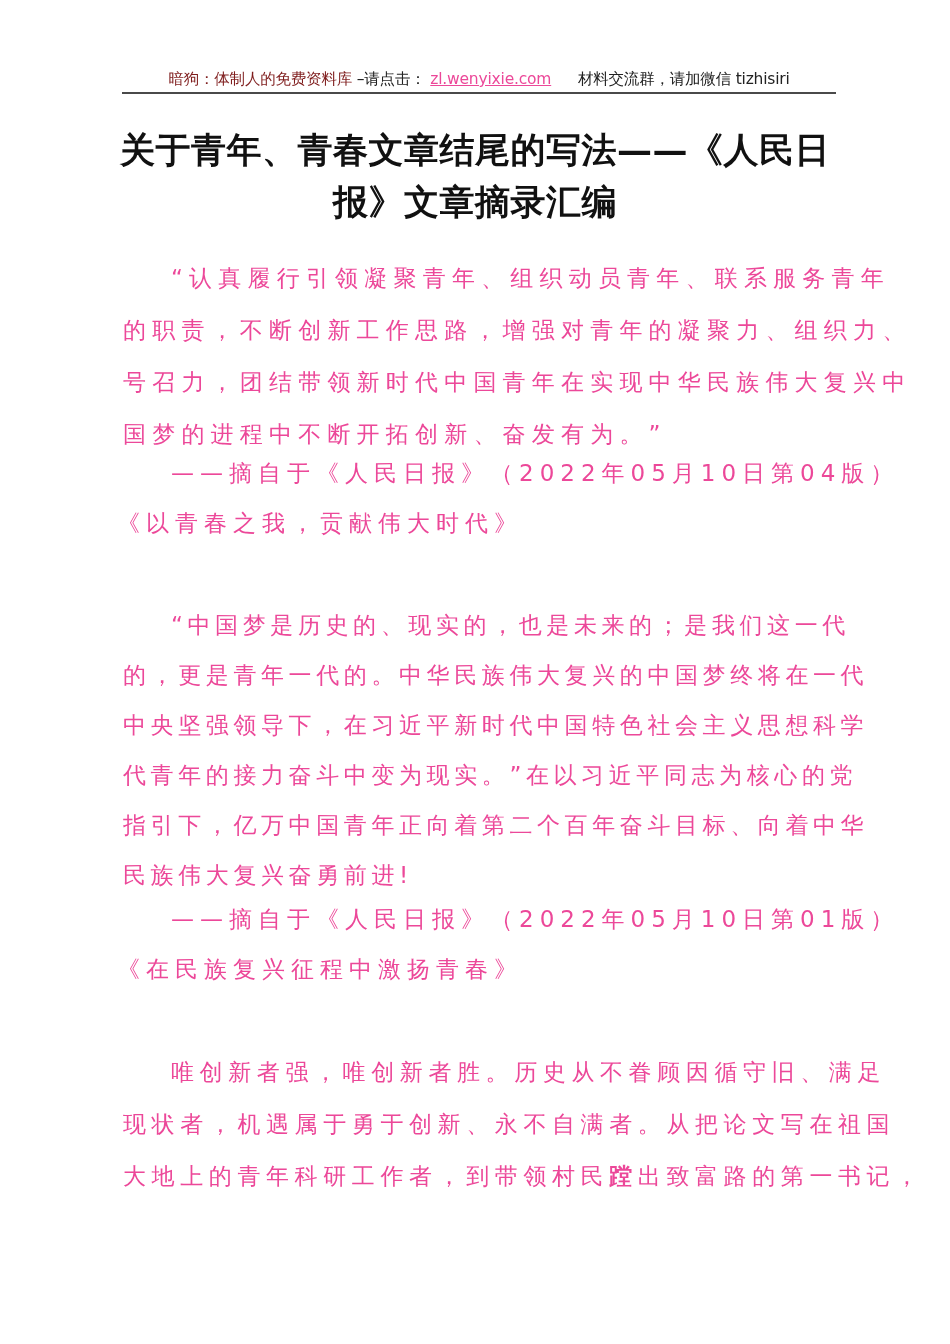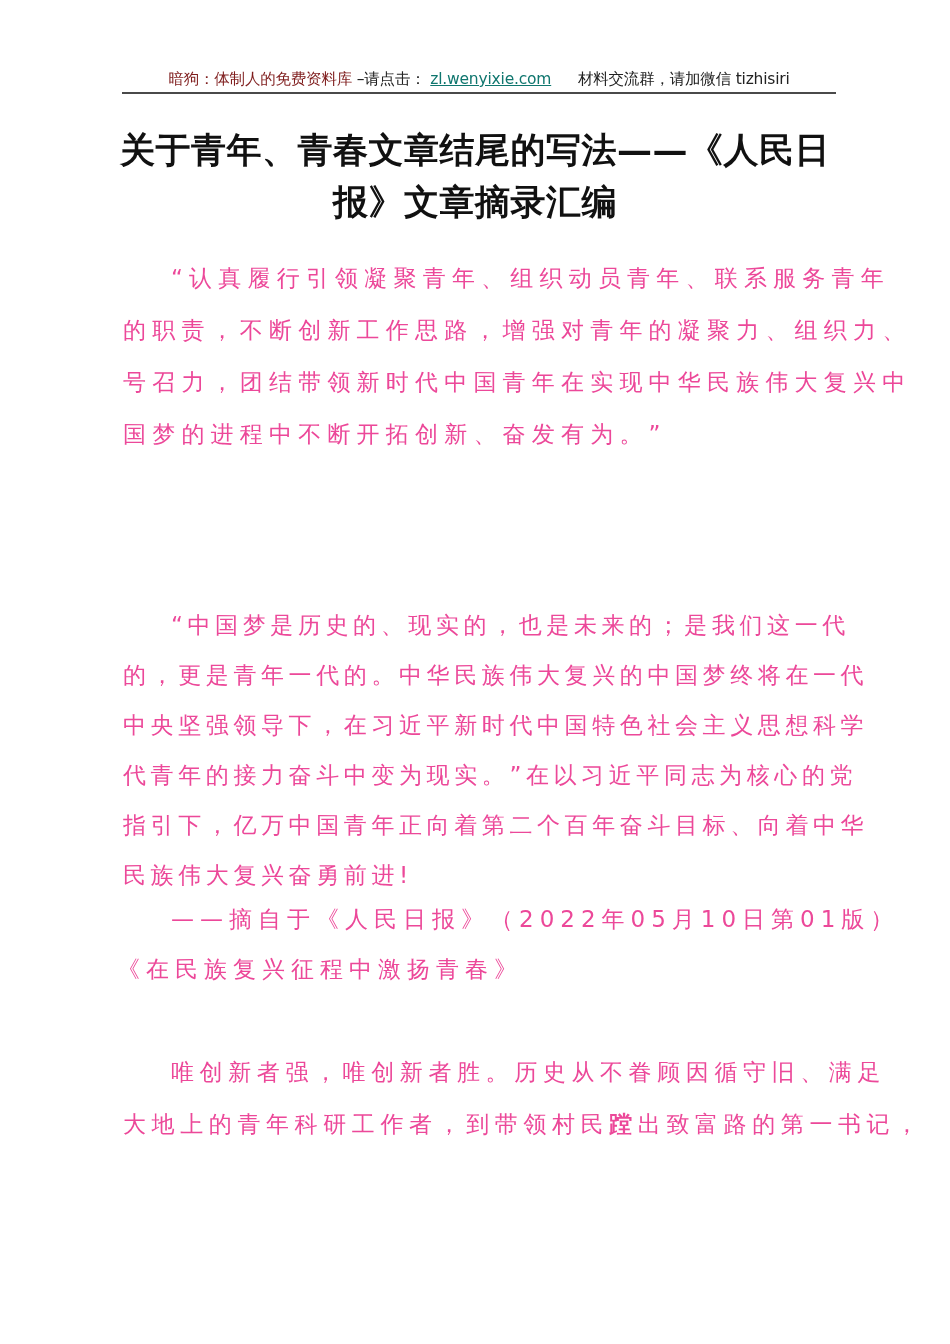--- a/index.html
+++ b/index.html
@@ -30,21 +30,21 @@
       height: 26px;
       font-family: "DejaVu Sans", "Liberation Sans", sans-serif;
       font-size: 15.5px;
       line-height: 26px;
       white-space: nowrap;
       text-align: center;
       letter-spacing: -0.2px;
     }
     .header .brand { color: #7f1d1d; }
     .header .prompt { color: #222; }
-    .header .link { color: #0f766e; text-decoration: underline; margin-right: 22px; }
+    .header .link { color: #ec4899; text-decoration: underline; margin-right: 22px; }
     .header .note { color: #222; }
     .header-rule {
       position: absolute;
       left: 122px;
       top: 92px;
       width: 714px;
       height: 2px;
       background: #4a4a4a;
     }
     
@@ -103,32 +103,37 @@
     <div>关于青年、青春文章结尾的写法——《人民日</div>
     <div>报》文章摘录汇编</div>
   </div>
 
   <p class="para p1">
     <span class="line indent">“认真履行引领凝聚青年、组织动员青年、联系服务青年</span>
     <span class="line">的职责，不断创新工作思路，增强对青年的凝聚力、组织力、</span>
     <span class="line">号召力，团结带领新时代中国青年在实现中华民族伟大复兴中</span>
     <span class="line">国梦的进程中不断开拓创新、奋发有为。”</span>
   </p>
+  <p class="para src1">
+    <span class="line indent">——摘自于《人民日报》（2022年05月10日第04版）</span>
+    <span class="line ref-title">《以青春之我，贡献伟大时代》</span>
+  </p>
 
   <p class="para p2">
     <span class="line indent">“中国梦是历史的、现实的，也是未来的；是我们这一代</span>
     <span class="line">的，更是青年一代的。中华民族伟大复兴的中国梦终将在一代</span>
     <span class="line">中央坚强领导下，在习近平新时代中国特色社会主义思想科学</span>
     <span class="line">代青年的接力奋斗中变为现实。”在以习近平同志为核心的党</span>
     <span class="line">指引下，亿万中国青年正向着第二个百年奋斗目标、向着中华</span>
     <span class="line">民族伟大复兴奋勇前进!</span>
   </p>
   <p class="para src2">
     <span class="line indent">——摘自于《人民日报》（2022年05月10日第01版）</span>
     <span class="line ref-title">《在民族复兴征程中激扬青春》</span>
   </p>
 
   <p class="para p3">
     <span class="line indent">唯创新者强，唯创新者胜。历史从不眷顾因循守旧、满足</span>
+    <span class="line">现状者，机遇属于勇于创新、永不自满者。从把论文写在祖国</span>
     <span class="line"><span>大地上的青年科研工作者，到带领村民</span><span class="bold-char">蹚</span><span>出致富路的第一书记，</span></span>
   </p>
 
 </div>
 
 </body></html>

